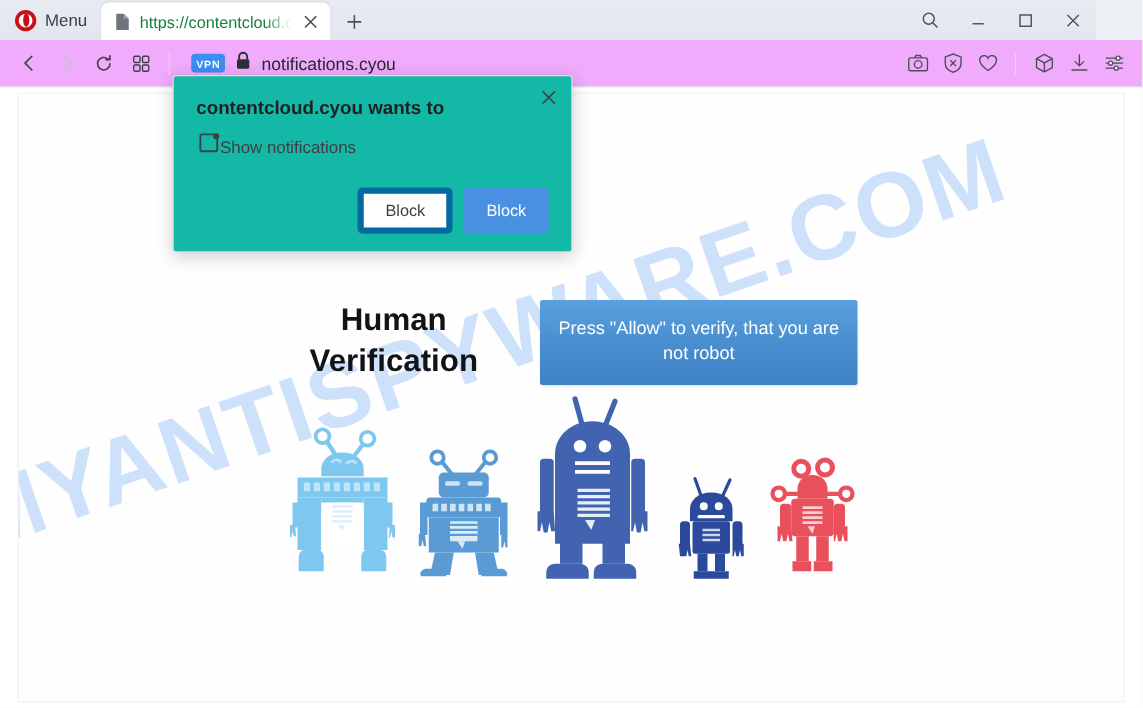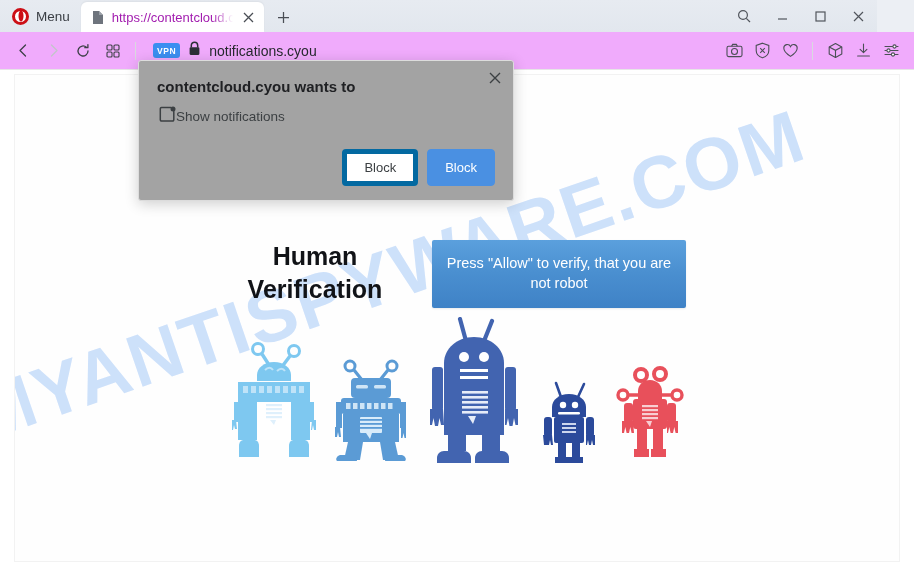--- a/index.html
+++ b/index.html
@@ -51,21 +51,21 @@
     gap: 7px;
     box-shadow: 0 -1px 2px rgba(0,0,0,.05);
   }
   .tab-favicon {
     width: 14px; height: 15px; flex: 0 0 auto;
     position: relative;
   }
   .tab-favicon svg { display: block; }
   .tab-title {
     flex: 1 1 auto;
-    font-size: 13px; color: #a21caf;
+    font-size: 13px; color: #15803d;
     white-space: nowrap; overflow: hidden;
     -webkit-mask-image: linear-gradient(90deg,#000 82%,transparent 100%);
     mask-image: linear-gradient(90deg,#000 82%,transparent 100%);
   }
   .tab-close {
     width: 18px; height: 18px; flex: 0 0 auto;
     display: flex; align-items: center; justify-content: center;
     border-radius: 3px;
   }
   .newtab {
@@ -175,22 +175,22 @@
     width: 886px; height: 150px;
     display: flex; align-items: flex-end; justify-content: center;
     gap: 18px;
   }
   .robots svg { display: block; }
 
   
   .dialog {
     position: absolute;
     left: 138px; top: 60px;
-    width: 376px;
-    background: #a3a3a3;
+    width: 320px;
+    background: #14b8a6;
     border: 1px solid #dcdcdc;
     border-radius: 3px;
     box-shadow: 0 3px 14px rgba(0,0,0,.19);
     padding: 17px 18px 14px;
     z-index: 40;
   }
   .dlg-close {
     position: absolute; right: 7px; top: 6px;
     width: 22px; height: 22px;
     display: flex; align-items: center; justify-content: center;

